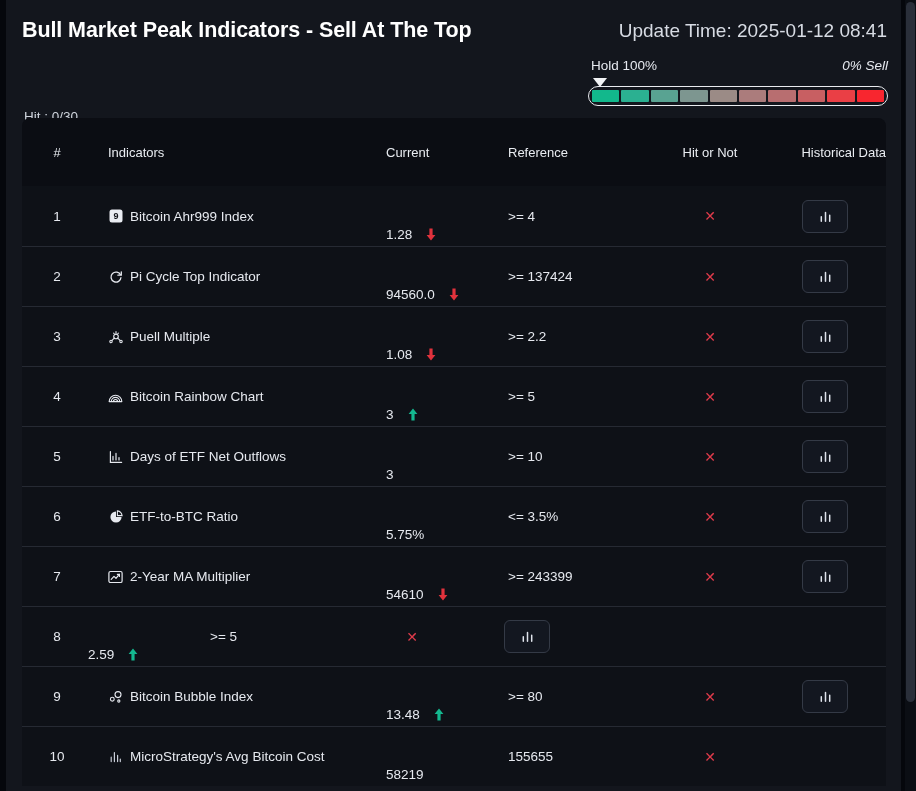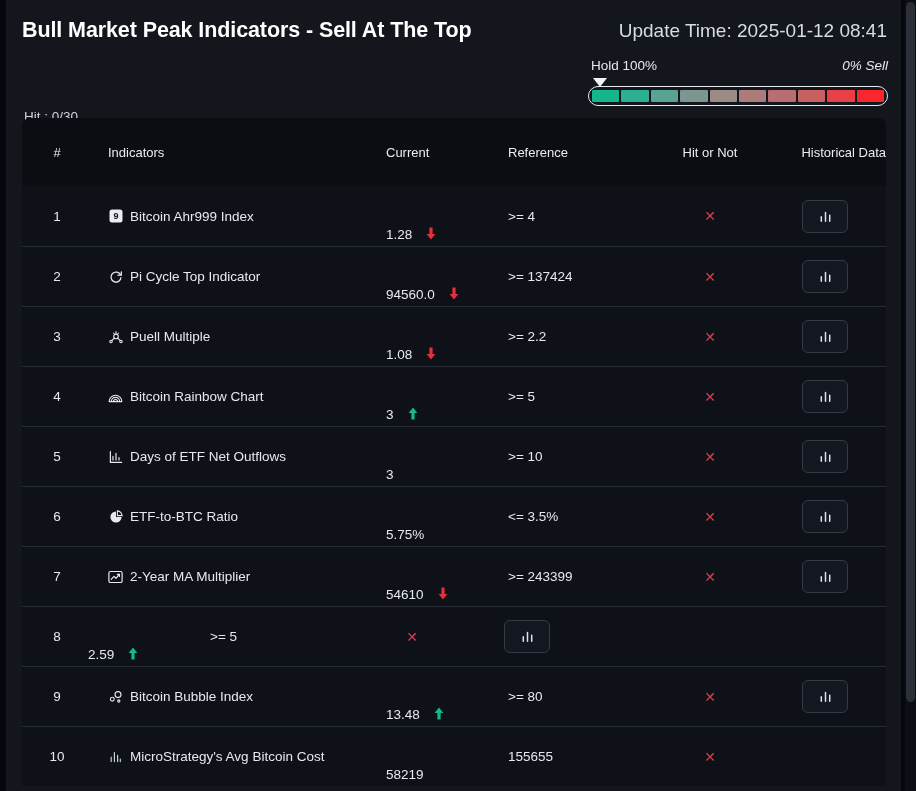--- a/index.html
+++ b/index.html
@@ -186,21 +186,21 @@
     width: 15px; height: 15px;
     display: inline-flex;
     align-items: center;
     justify-content: center;
     flex: none;
   }
   .ind-icon svg { display: block; }
 
   .cur-wrap {
     display: flex;
-    align-items: flex-start;
+    align-items: center;
     gap: 14px;
     margin-top: 36px;
   }
   .trend {
     width: 10px; height: 13px;
     display: inline-block;
     flex: none;
   }
   .trend svg { display: block; }
 

